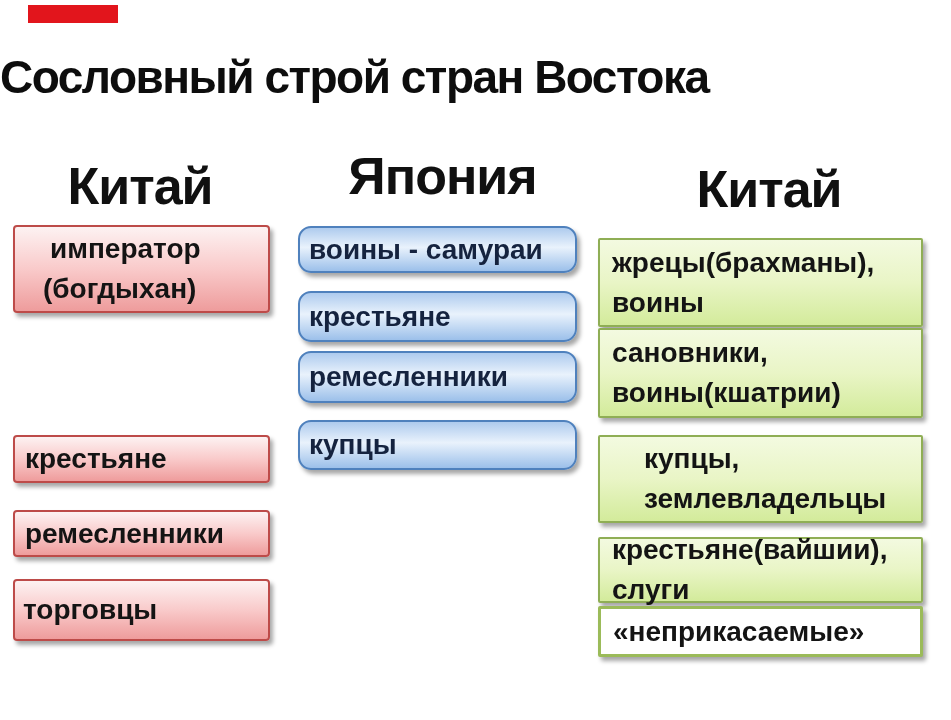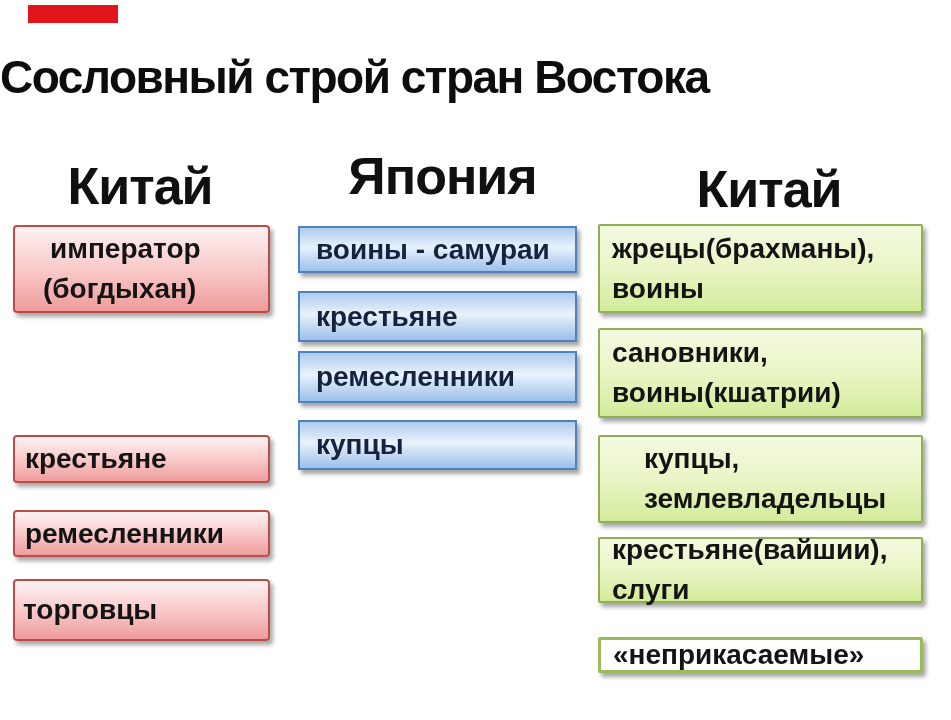--- a/index.html
+++ b/index.html
@@ -32,23 +32,23 @@
   
   .china-box{
     left:13px;width:257px;border:2px solid #bd4b49;border-radius:4px;
     background:linear-gradient(180deg,#fdf2f2 0%,#f9caca 50%,#ee9c9c 100%);
     color:#141414;padding-left:10px;
   }
   .china-box.pad-big{padding-left:28px;}
   .indent{ text-indent:7px; }
   
   .japan-box{
-    left:298px;width:279px;border:2px solid #4f81bd;border-radius:0;
+    left:298px;width:279px;border:2px solid #4f81bd;border-radius:13px;
     background:linear-gradient(180deg,#aecbee 0%,#e9f2fc 45%,#9cc0ea 100%);
-    color:#15233f;padding-left:16px;
+    color:#15233f;padding-left:9px;
   }
   
   .india-box{
     left:598px;width:325px;border:2px solid #8fae55;border-radius:2px;
     background:linear-gradient(180deg,#f3fae0 0%,#e9f5c6 50%,#d3eb9b 100%);
     color:#141414;padding-left:12px;
   }
   .india-box.untouchables{
     background:#ffffff;border:3px solid #9bbb59;
   }
@@ -86,33 +86,33 @@
   <div class="box japan-box" style="top:291px;height:51px;">
     <div class="line">крестьяне</div>
   </div>
   <div class="box japan-box" style="top:351px;height:52px;">
     <div class="line">ремесленники</div>
   </div>
   <div class="box japan-box" style="top:420px;height:50px;">
     <div class="line">купцы</div>
   </div>
 
-  <div class="box india-box" style="top:224px;height:89px;">
+  <div class="box india-box" style="top:238px;height:89px;">
     <div class="line">жрецы(брахманы),</div>
     <div class="line">воины</div>
   </div>
   <div class="box india-box" style="top:328px;height:90px;">
     <div class="line">сановники,</div>
     <div class="line">воины(кшатрии)</div>
   </div>
   <div class="box india-box" style="top:435px;height:88px;padding-left:44px;">
     <div class="line">купцы,</div>
     <div class="line">землевладельцы</div>
   </div>
   <div class="box india-box" style="top:537px;height:66px;">
     <div class="line">крестьяне(вайшии),</div>
     <div class="line">слуги</div>
   </div>
-  <div class="box india-box untouchables" style="top:637px;height:36px;">
+  <div class="box india-box untouchables" style="top:606px;height:51px;">
     <div class="line">«неприкасаемые»</div>
   </div>
 
 </div>
 
 </body></html>

